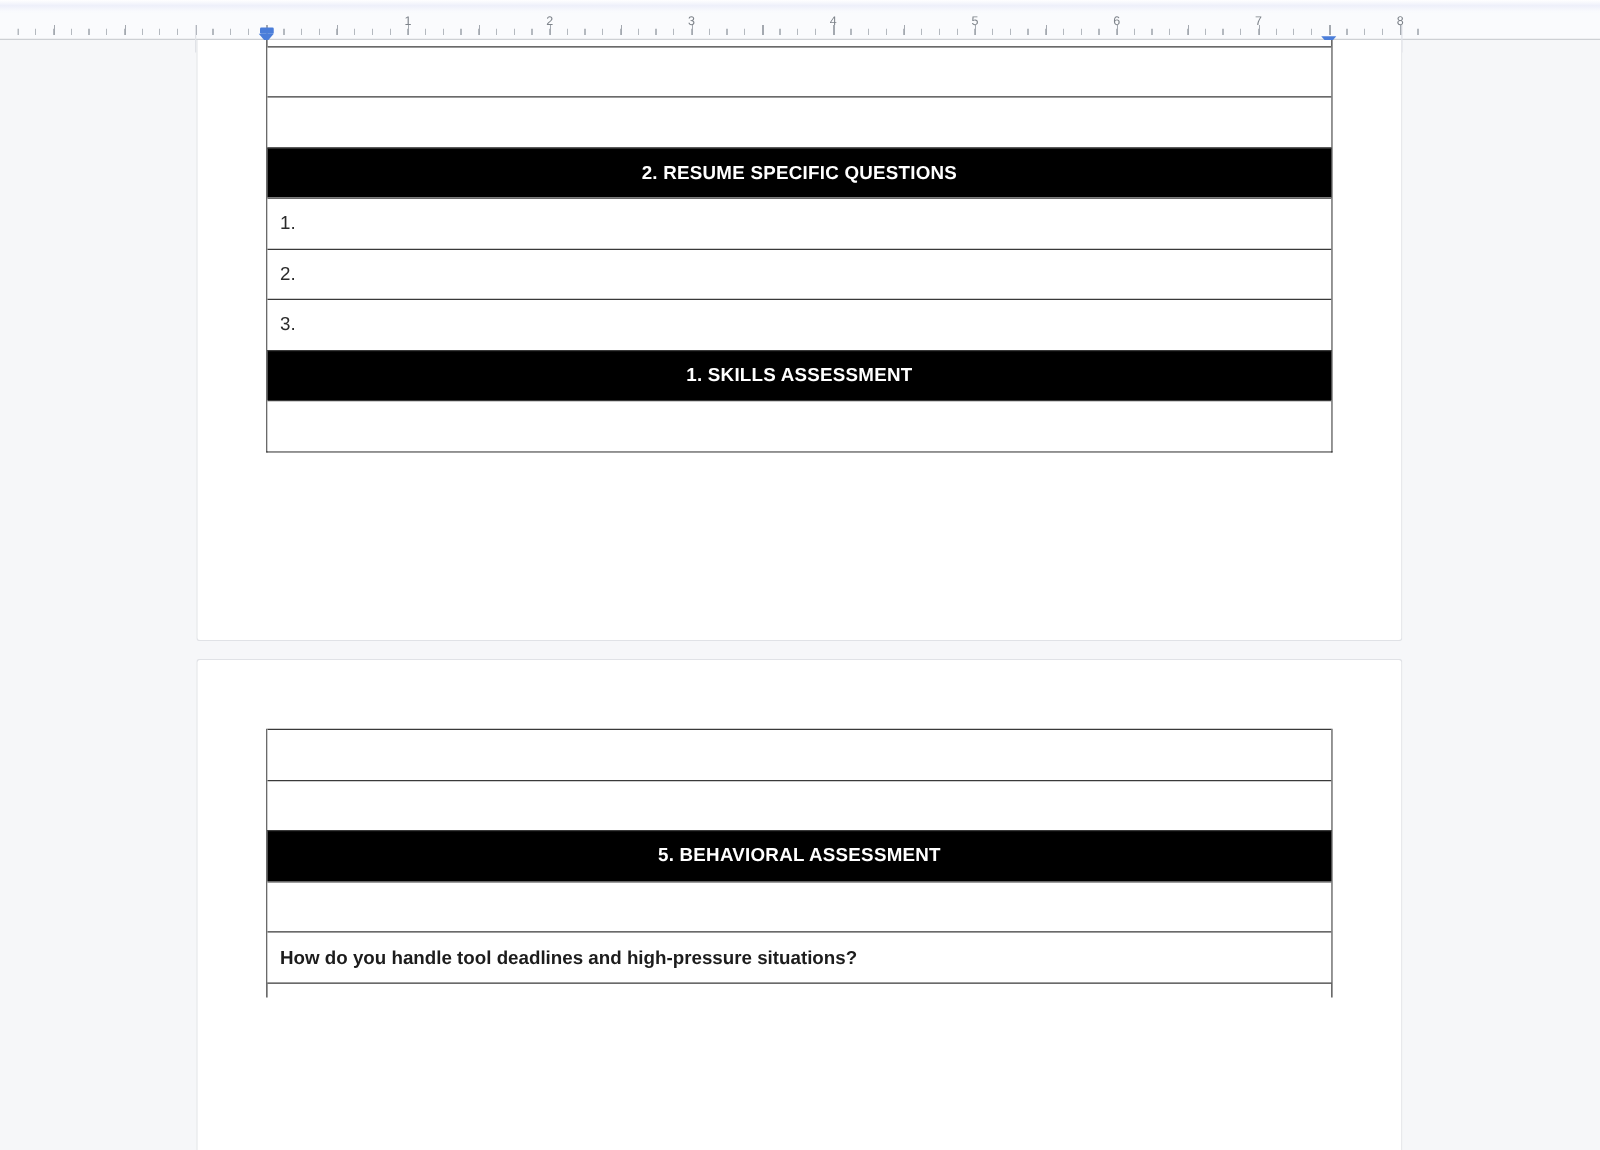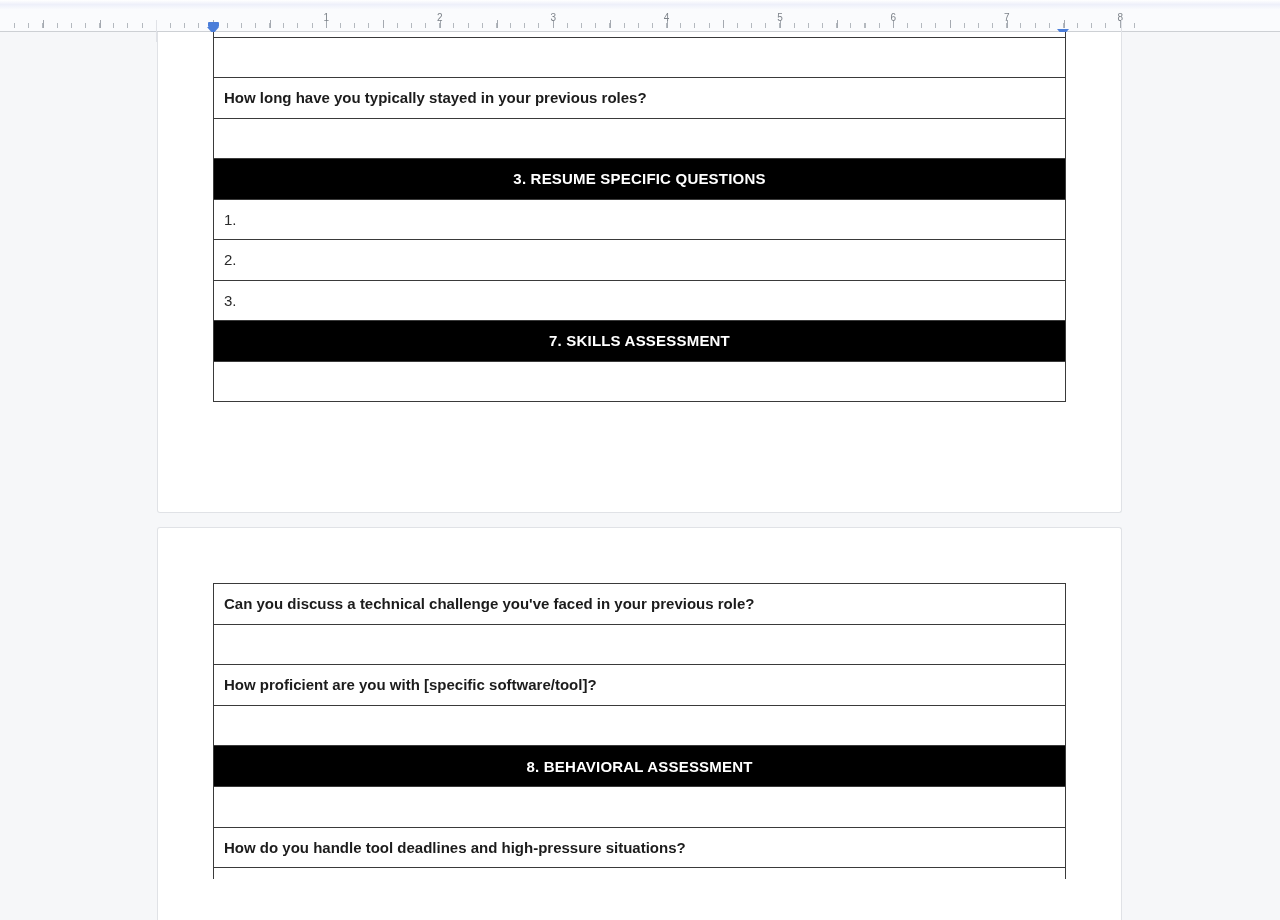--- a/index.html
+++ b/index.html
@@ -114,64 +114,55 @@
   </div>
 </div>
 
 <div class="page page1">
   <div class="qtable t1">
     <div class="spacer-top"></div>
 
   <div class="trow empty">
         <span></span>
       </div>
-      <div class="trow question">
-        <span>How long have you typically stayed in your previous roles?</span>
-      </div>
       <div class="trow empty">
         <span></span>
       </div>
       <div class="trow section">
-        <span>3. RESUME SPECIFIC QUESTIONS</span>
+        <span>2. RESUME SPECIFIC QUESTIONS</span>
       </div>
       <div class="trow item">
         <span>1.</span>
       </div>
       <div class="trow item">
         <span>2.</span>
       </div>
       <div class="trow item">
         <span>3.</span>
       </div>
       <div class="trow section">
-        <span>7. SKILLS ASSESSMENT</span>
+        <span>1. SKILLS ASSESSMENT</span>
       </div>
       <div class="trow empty">
         <span></span>
       </div>
     </div>
 </div>
 
 <div class="page page2">
   <div class="qtable t2">
 
-  <div class="trow question">
-        <span>Can you discuss a technical challenge you've faced in your previous role?</span>
-      </div>
       <div class="trow empty">
         <span></span>
-      </div>
-      <div class="trow question">
-        <span>How proficient are you with [specific software/tool]?</span>
       </div>
       <div class="trow empty">
         <span></span>
       </div>
       <div class="trow section">
-        <span>8. BEHAVIORAL ASSESSMENT</span>
+        <span>5. BEHAVIORAL ASSESSMENT</span>
       </div>
       <div class="trow empty">
         <span></span>
       </div>
       <div class="trow question">
         <span>How do you handle tool deadlines and high-pressure situations?</span>
       </div>
       <div class="spacer-bottom"></div>
     </div>
 </div>

